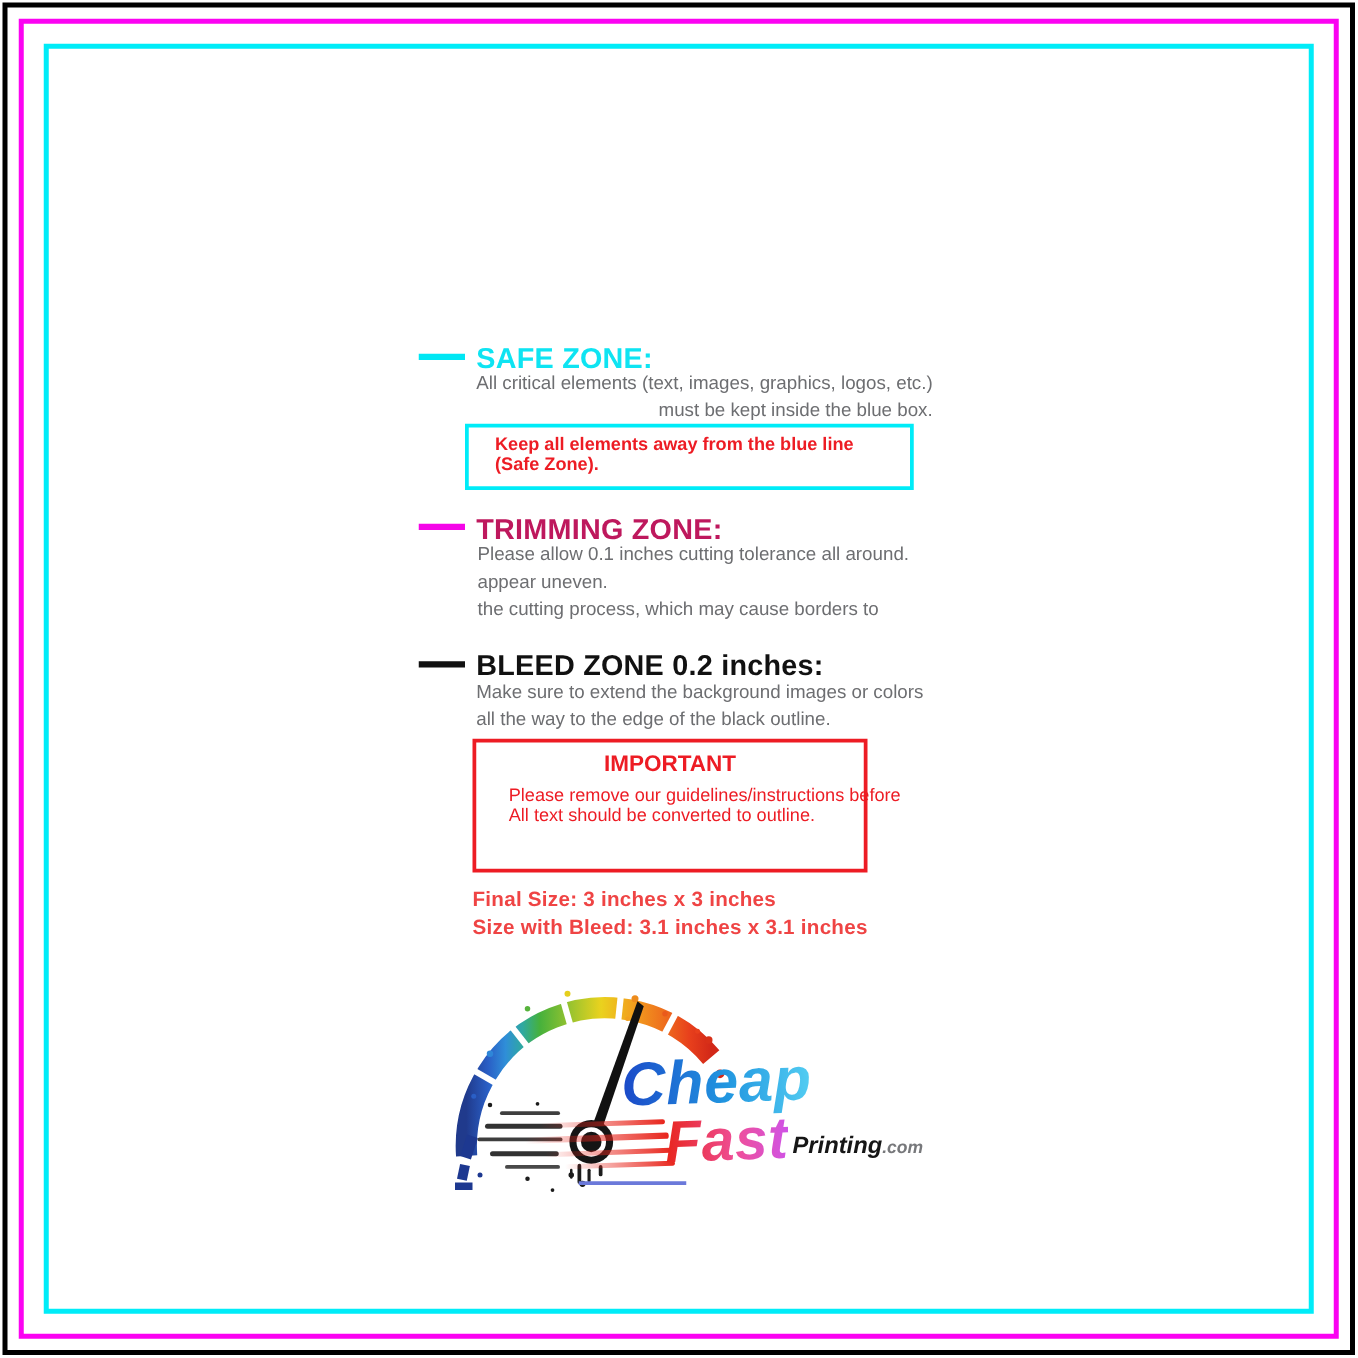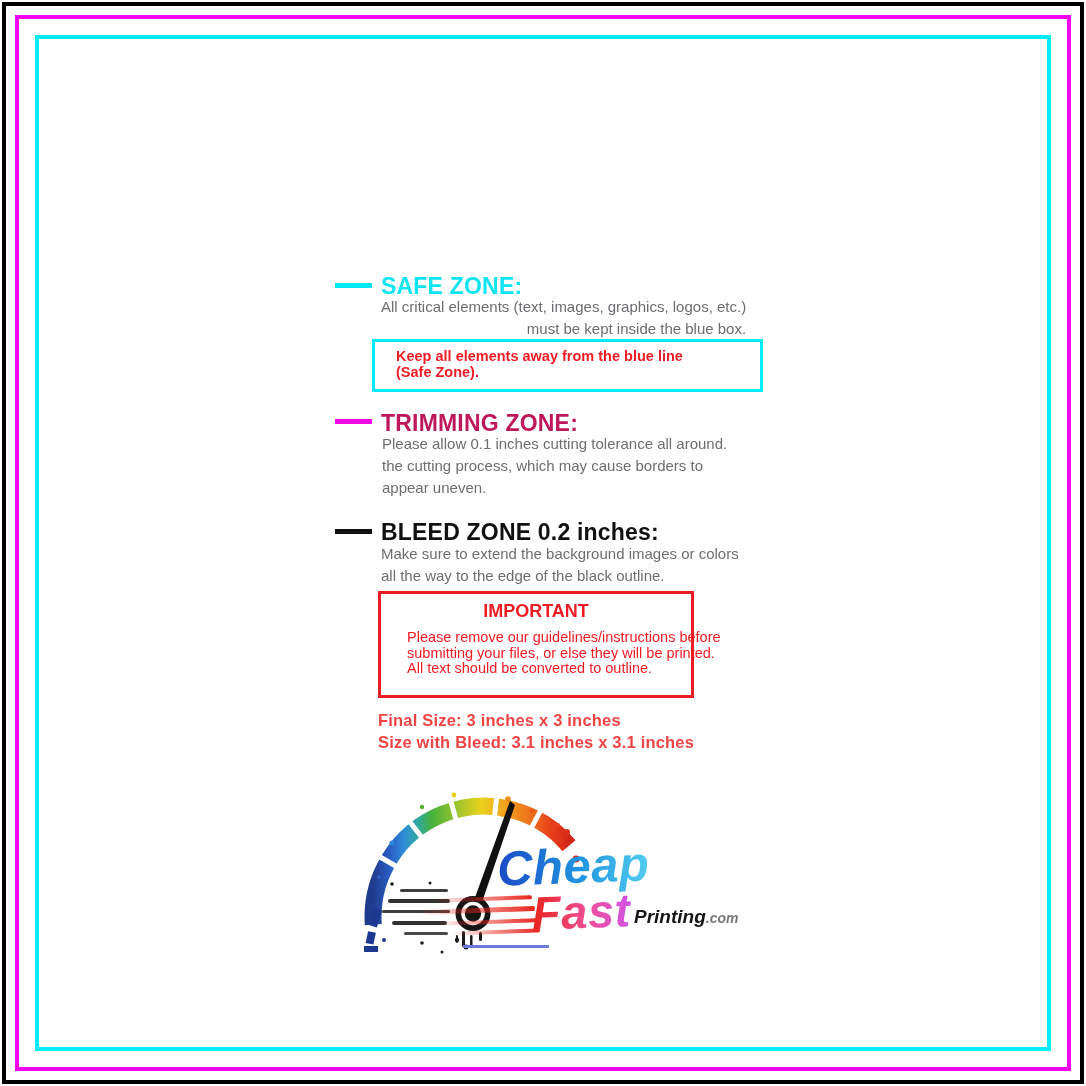--- a/index.html
+++ b/index.html
@@ -21,21 +21,21 @@
   .zone-heading{position:absolute;left:381px;margin:0;font-size:23px;font-weight:bold;letter-spacing:.2px;white-space:nowrap;}
   .zone-heading.safe{top:273px;color:#0ee4f2;}
   .zone-heading.trim{top:410px;color:#be185d;}
   .zone-heading.bleed{top:519px;color:#111111;}
   
   .body-text{position:absolute;color:#6d6e71;font-size:15px;line-height:21.8px;white-space:nowrap;}
   .body-text.safe{left:381px;top:296px;text-align:right;}
   .body-text.trim{left:382px;top:433px;}
   .body-text.bleed{left:381px;top:543px;}
   
-  .callout-box{position:absolute;left:372px;top:339px;width:391px;height:53px;
+  .callout-box{position:absolute;left:372px;top:339px;width:359px;height:53px;
     box-sizing:border-box;border:3px solid #00ecf8;padding:6px 0 0 21px;}
   .callout-box .line{color:#ed1c24;font-weight:bold;font-size:14.5px;line-height:16.2px;white-space:nowrap;}
   
   .important-box{position:absolute;left:378px;top:591px;width:316px;height:107px;
     box-sizing:border-box;border:3px solid #ed1c24;padding-top:7px;}
   .important-title{text-align:center;color:#ed1c24;font-weight:bold;font-size:18px;margin:0 0 8px 0;}
   .important-line{color:#ed1c24;font-size:14.5px;line-height:15.6px;padding-left:26px;white-space:nowrap;}
   
   .size-line{position:absolute;left:378px;color:#ef4444;font-weight:bold;font-size:16.5px;white-space:nowrap;letter-spacing:.2px;}
   .size-line.final{top:711px;}
@@ -76,35 +76,34 @@
   </div>
   <div class="callout-box">
     <div class="line">Keep all elements away from the blue line</div>
     <div class="line">(Safe Zone).</div>
   </div>
 
   <span class="dash magenta"></span>
   <h2 class="zone-heading trim">TRIMMING ZONE:</h2>
   <div class="body-text trim">
     <div>Please allow 0.1 inches cutting tolerance all around.</div>
+    <div>appear uneven.</div>
     <div>the cutting process, which may cause borders to</div>
-    <div>appear uneven.</div>
   </div>
 
   <span class="dash black"></span>
   <h2 class="zone-heading bleed">BLEED ZONE 0.2 inches:</h2>
   <div class="body-text bleed">
     <div>Make sure to extend the background images or colors</div>
     <div>all the way to the edge of the black outline.</div>
   </div>
 
   <div class="important-box">
     <div class="important-title">IMPORTANT</div>
     <div class="important-line">Please remove our guidelines/instructions before</div>
-    <div class="important-line">submitting your files, or else they will be printed.</div>
     <div class="important-line">All text should be converted to outline.</div>
   </div>
 
   <div class="size-line final">Final Size: 3 inches x 3 inches</div>
   <div class="size-line bleedsize">Size with Bleed: 3.1 inches x 3.1 inches</div>
 
   <svg class="gauge-svg" viewBox="0 0 235 175">
     <defs>
       <linearGradient id="arcGrad" gradientUnits="userSpaceOnUse" x1="11" y1="0" x2="207" y2="0">
         <stop offset="0" stop-color="#203a8c"></stop>

